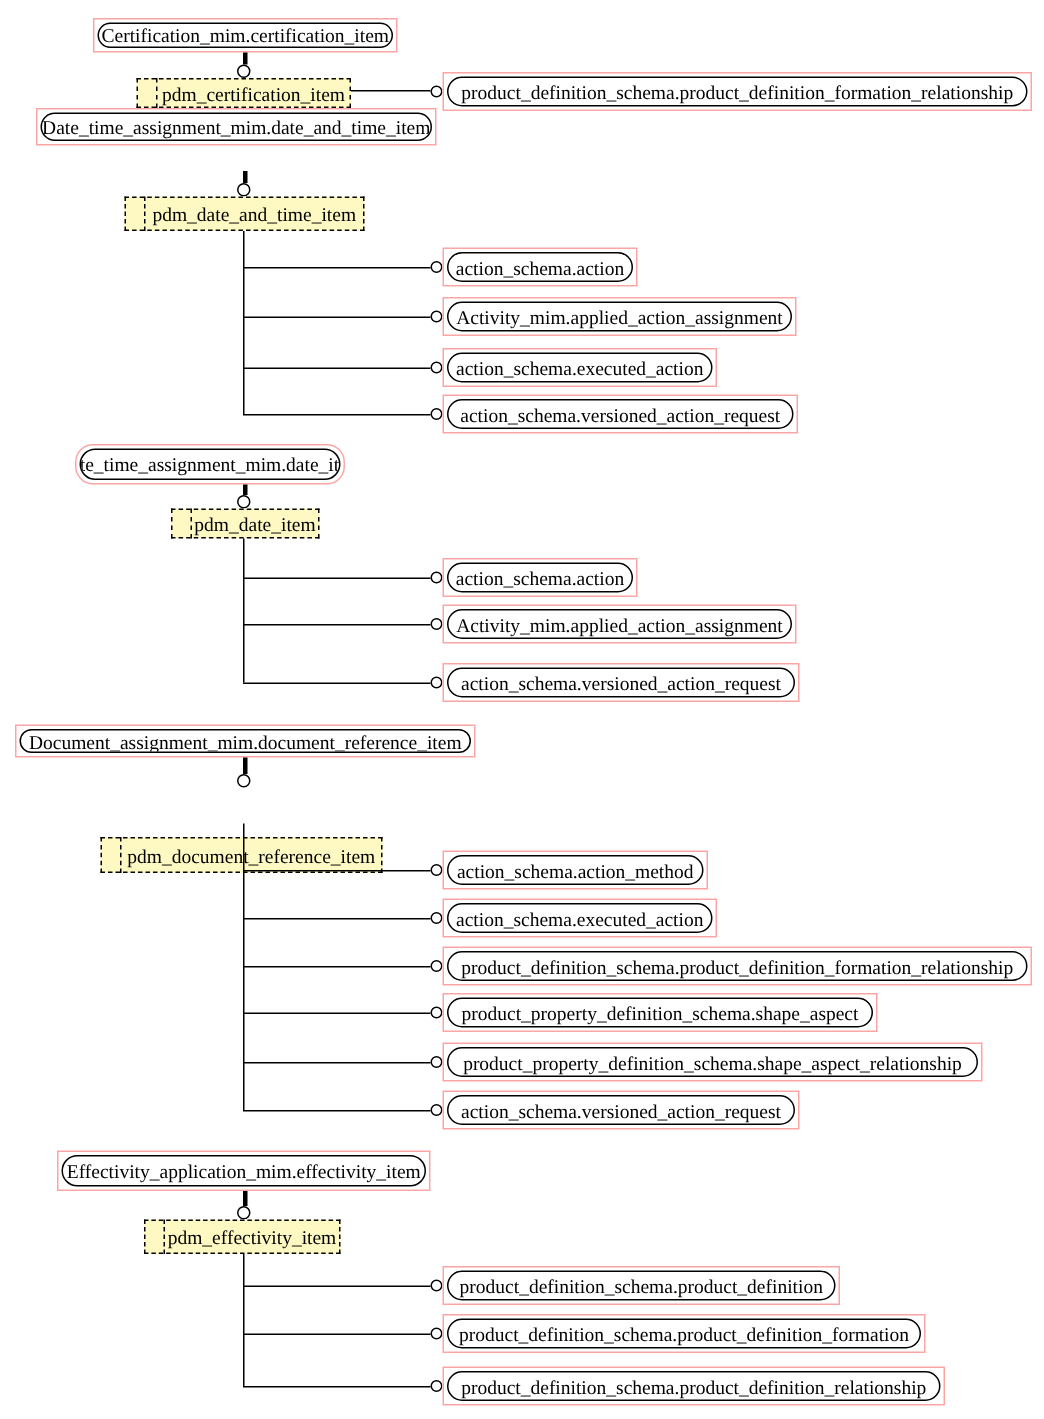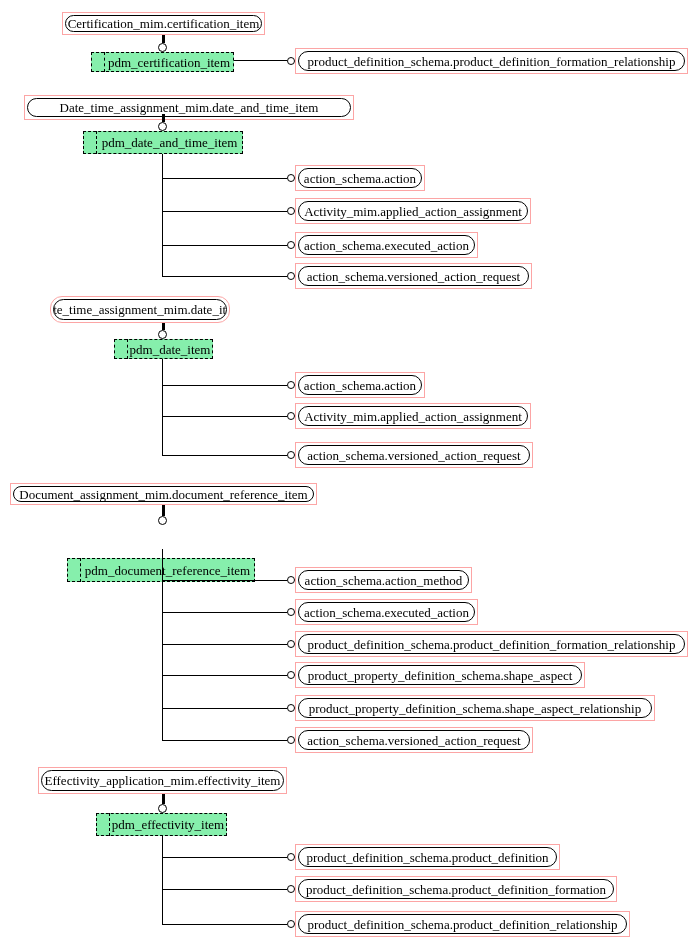--- a/index.html
+++ b/index.html
@@ -10,21 +10,21 @@
   
   .node{position:absolute;border:1px solid #fca5a5;background:#fff;box-sizing:border-box;}
   .node .stadium{
     position:absolute;left:2px;right:2px;top:2px;bottom:2px;
     border:1px solid #000;border-radius:11px;
     display:flex;align-items:center;justify-content:center;
     white-space:nowrap;font-size:13px;line-height:1;overflow:hidden;
   }
   
   .dashed{
-    position:absolute;border:1px dashed #000;background:#86efac;box-sizing:border-box;
+    position:absolute;border:1px dashed #000;background:#fef9c3;box-sizing:border-box;
     display:flex;align-items:center;justify-content:center;
     white-space:nowrap;font-size:13px;line-height:1;padding-left:13px;
   }
   .dashed .tick{position:absolute;left:12px;top:-1px;bottom:-1px;width:0;border-left:1px dashed #000;}
   
   .hline,.vline{position:absolute;background:#000;}
   .circle{position:absolute;box-sizing:border-box;border:1px solid #000;border-radius:50%;background:#fff;}
   .c9{width:9px;height:9px;}
   .c8{width:8px;height:8px;}
 </style>
@@ -41,21 +41,21 @@
   <div class="dashed" style="left:91px;top:52px;width:143px;height:20px;">
     <span class="tick"></span>
     <span>pdm_certification_item</span>
   </div>
   <div class="hline" style="left:234px;top:60px;width:53px;height:1px;"></div>
   <div class="circle c8" style="left:287px;top:57px;"></div>
   <div class="node" style="left:295px;top:48px;width:393px;height:26px;">
     <div class="stadium">product_definition_schema.product_definition_formation_relationship</div>
   </div>
 
-  <div class="node" style="left:24px;top:95px;width:330px;height:25px;">
+  <div class="node" style="left:24px;top:72px;width:267px;height:25px;">
     <div class="stadium">Date_time_assignment_mim.date_and_time_item</div>
   </div>
   <div class="vline" style="left:162px;top:114px;width:3px;height:8px;"></div>
   <div class="circle c9" style="left:158px;top:122px;"></div>
   <div class="dashed" style="left:83px;top:131px;width:160px;height:23px;">
     <span class="tick"></span>
     <span>pdm_date_and_time_item</span>
   </div>
   <div class="vline" style="left:162px;top:154px;width:1px;height:122px;"></div>
   <div class="hline" style="left:162px;top:178px;width:125px;height:1px;"></div>

